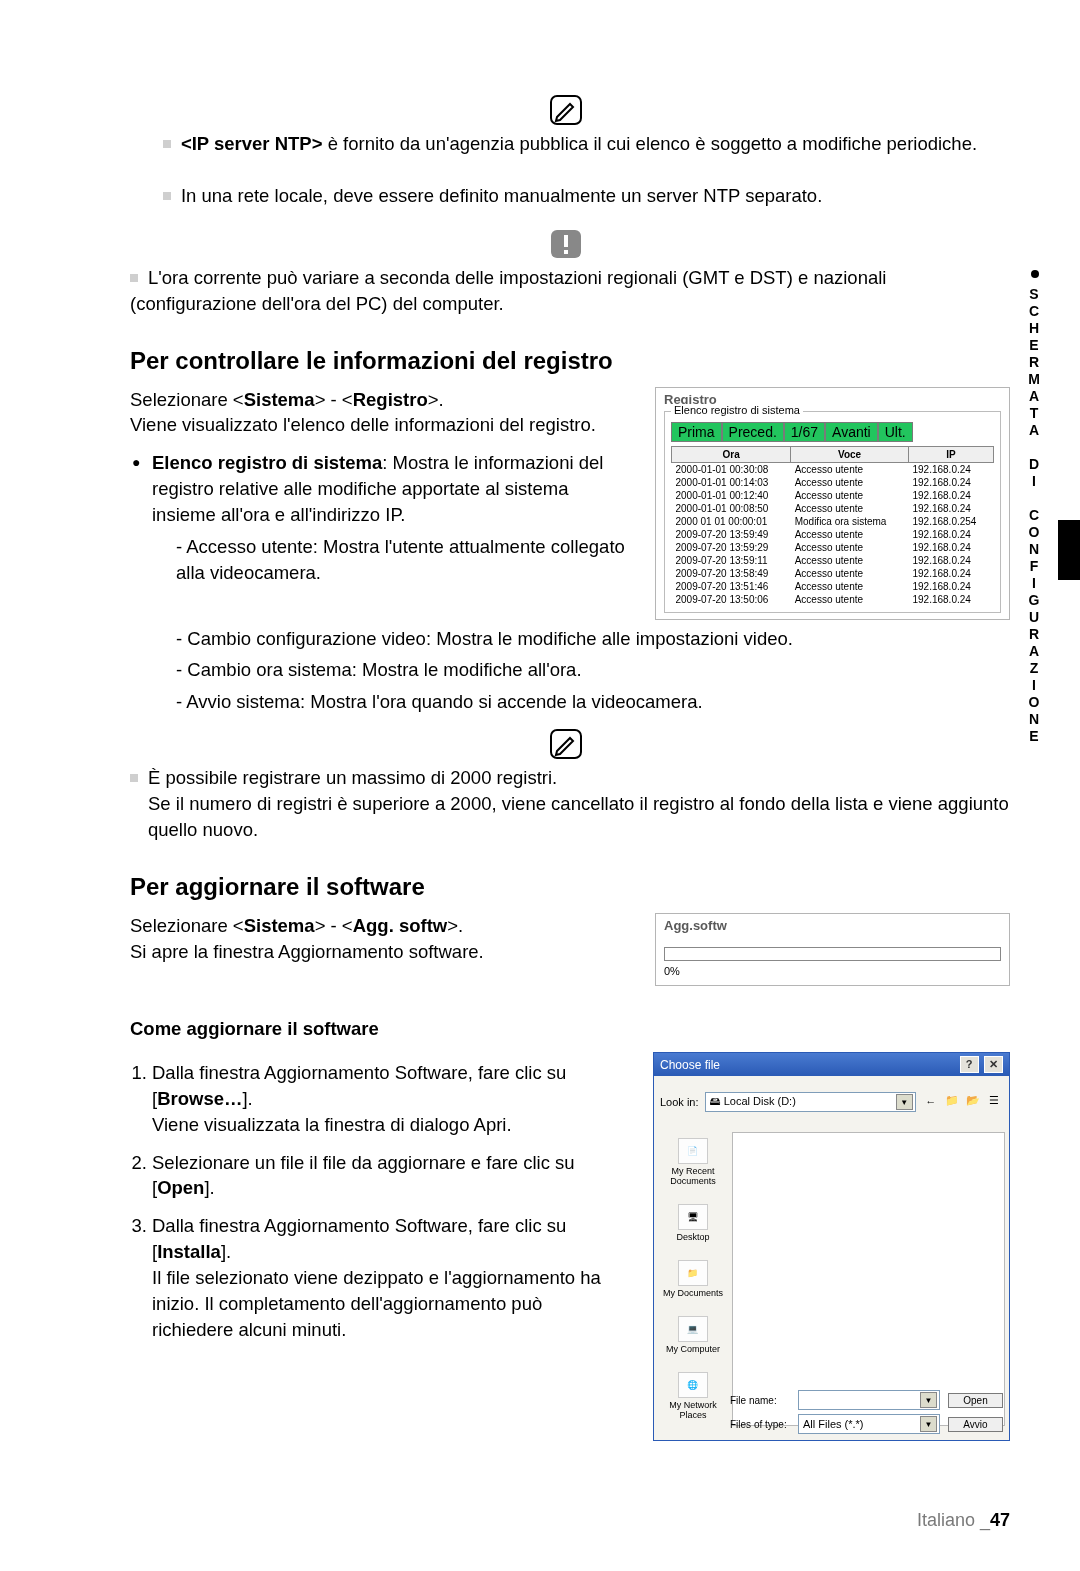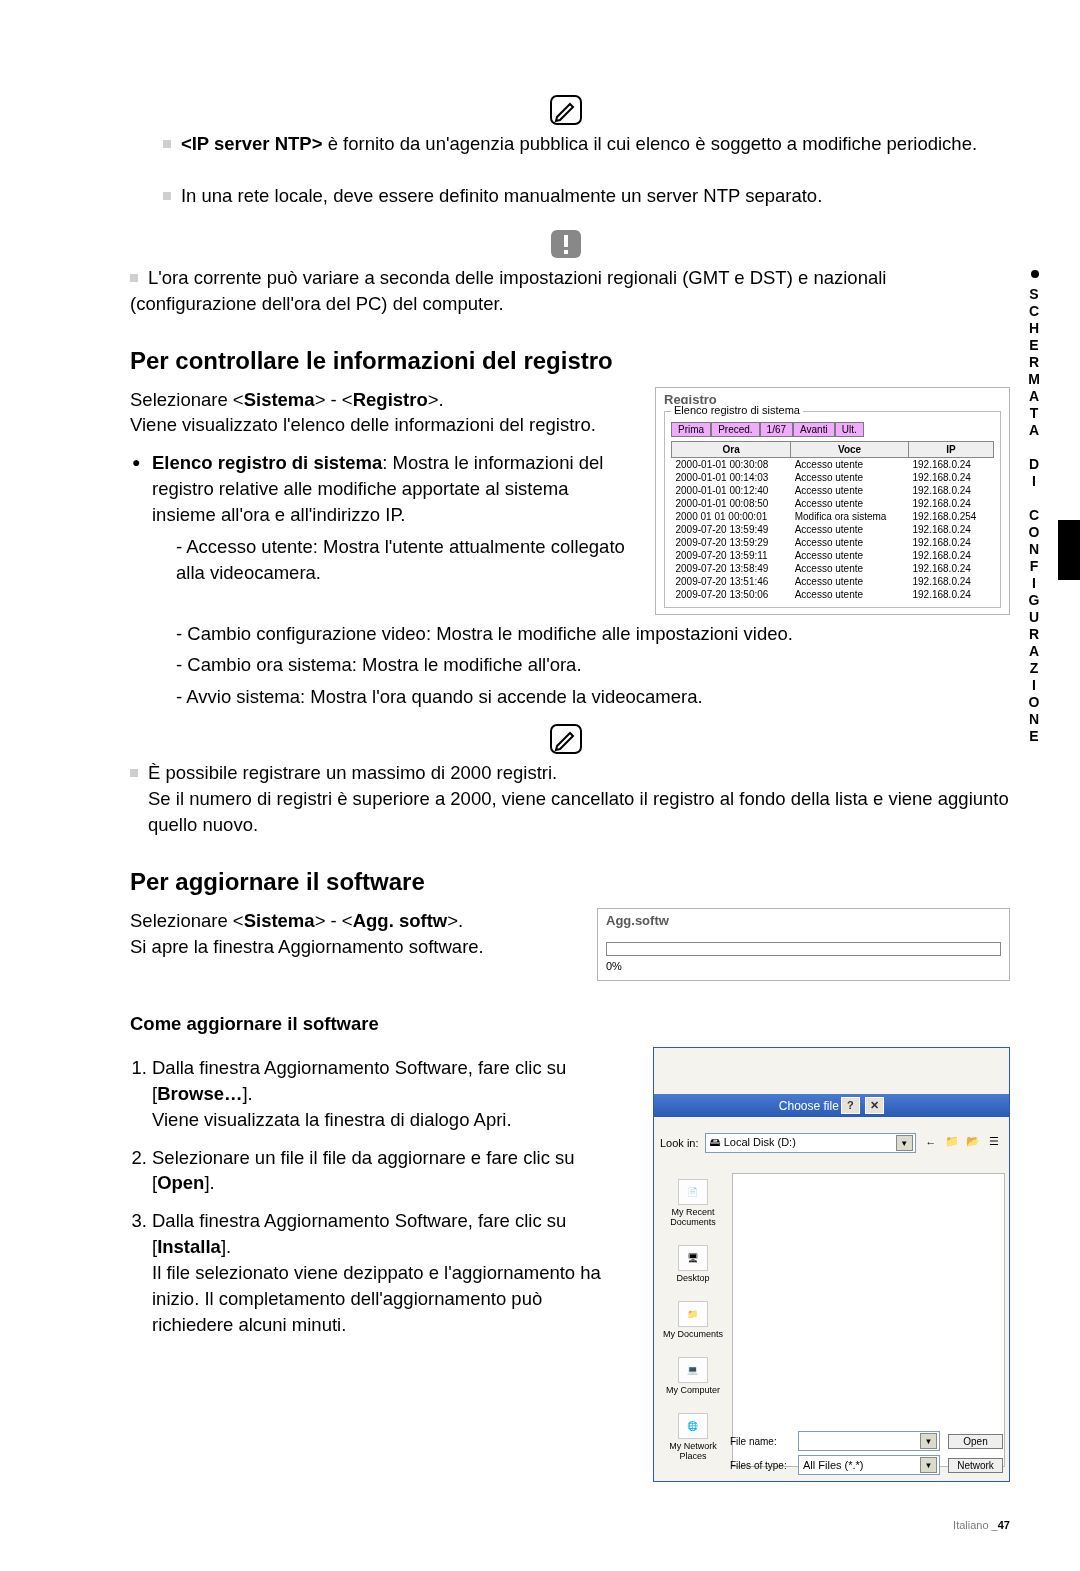--- a/index.html
+++ b/index.html
@@ -135,43 +135,43 @@
     padding: 0 3px;
     font-size: 11px;
   }
   .reg-buttons {
     display: flex;
     gap: 0;
     margin: 6px 0 4px 0;
     font-size: 10px;
   }
   .reg-buttons button {
-    font-size: 10px;
+    font-size: 14px;
     padding: 1px 6px;
     border: 1px solid #7a7a7a;
-    background: #f0abfc;
+    background: #22c55e;
     cursor: pointer;
   }
   .reg-table {
     width: 100%;
     border-collapse: collapse;
     font-size: 10px;
   }
   .reg-table th {
     border: 1px solid #888;
     background: #efefef;
     padding: 2px 4px;
     font-weight: bold;
   }
   .reg-table td {
     padding: 1px 4px;
     white-space: nowrap;
   }
   
-  .panel-agg { width: 413px; }
+  .panel-agg { width: 355px; }
   .agg-body { padding: 4px 8px 8px 8px; }
   .agg-line { margin: 2px 0; }
   .agg-input {
     width: 150px;
     height: 16px;
     border: 1px solid #7a7a7a;
     display: inline-block;
     vertical-align: middle;
   }
   .btn {
@@ -194,24 +194,23 @@
     width: 355px;
     border: 1px solid #2a5ab5;
     font-size: 11px;
     background: #f4f3ee;
   }
   .file-title {
     background: linear-gradient(#4a7bd1, #2a5ab5);
     color: #fff;
     padding: 3px 6px;
     display: flex;
-    justify-content: center;
+    justify-content: space-between;
     align-items: center;
     font-size: 12px;
-    margin-top: 46px;
   }
   .winbtn {
     display: inline-flex;
     width: 17px;
     height: 15px;
     background: #e4e2da;
     border: 1px solid #fff;
     color: #333;
     align-items: center;
     justify-content: center;
@@ -294,21 +293,21 @@
   }
   ol.steps {
     padding-left: 22px;
     margin: 8px 0 0 0;
   }
   ol.steps > li { margin-bottom: 12px; }
   .footer {
     position: absolute;
     bottom: 40px;
     right: 70px;
-    font-size: 11px;
+    font-size: 18px;
     color: #7a7a7a;
   }
   .footer b { color: #000; font-weight: bold; }
 </style>
 </head>
 <body>
 
 <div class="page">
   <div class="side-tab"><span class="dot" style="margin:0 0 8px 0;"></span><span>SCHERMATA DI CONFIGURAZIONE</span></div>
   <div class="side-band"></div>
@@ -542,21 +541,21 @@
           <span class="combobox">
               <span></span>
               <span class="combo-arrow">▼</span>
             </span>
           <button class="btn">Open</button>
           <span class="lbl">Files of type:</span>
           <span class="combobox">
               <span>All Files (*.*)</span>
               <span class="combo-arrow">▼</span>
             </span>
-          <button class="btn">Network</button>
+          <button class="btn">Avvio</button>
         </div>
       </div>
     </div>
   </div>
 
   <div class="footer">
     <span>Italiano _</span><b>47</b>
   </div>
 </div>
 

